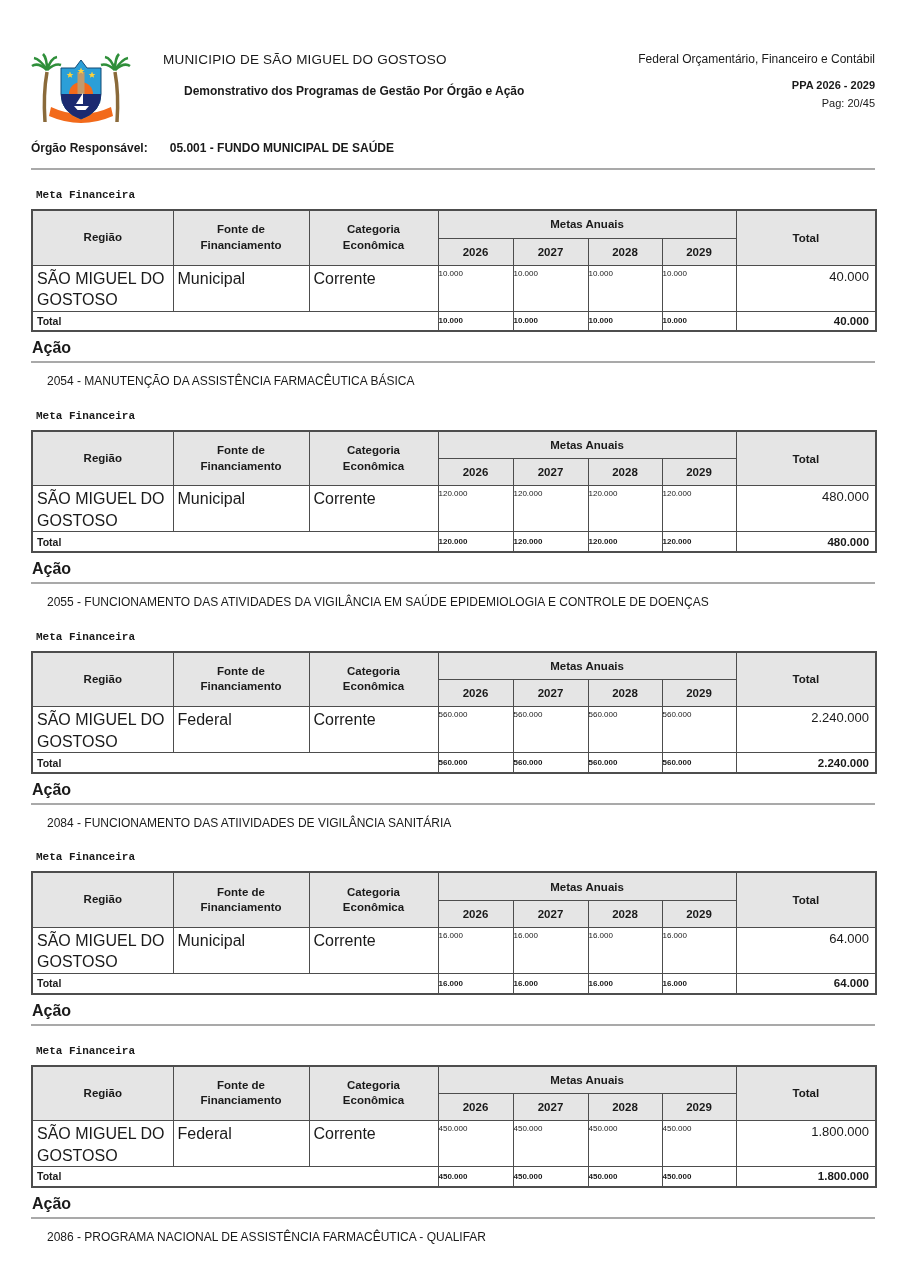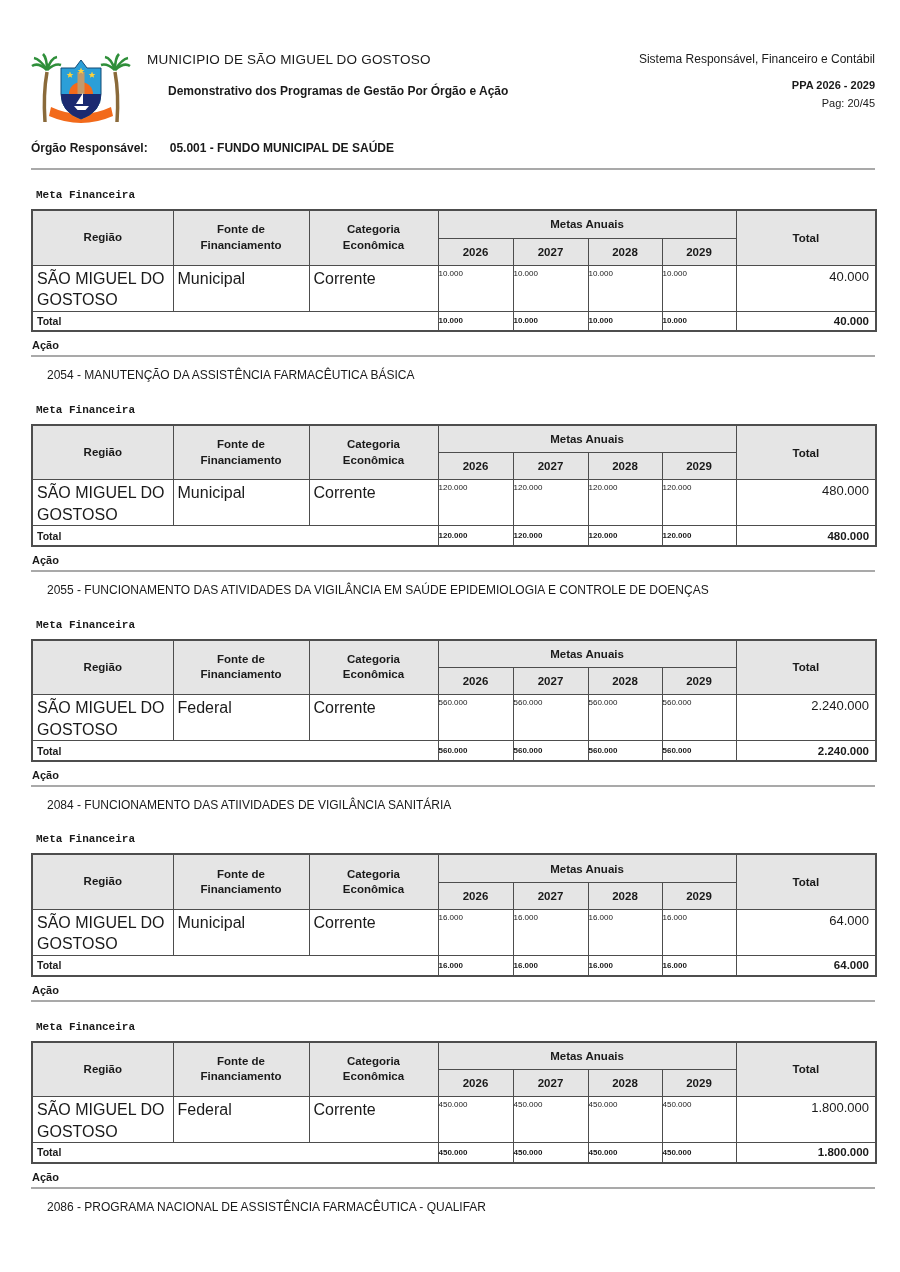--- a/index.html
+++ b/index.html
@@ -6,39 +6,39 @@
   html, body { width: 900px; background: #fff; }
   body {
     height: 1272px;
     font-family: "Liberation Sans", sans-serif;
     color: #1a1a1a;
     overflow: hidden;
   }
   .page { padding: 0 25px 0 31px; }
 
   
-  .report-header { display: flex; align-items: flex-start; padding-top: 42px; }
+  .report-header { display: flex; align-items: flex-start; padding-top: 42px; gap: 16px; }
   .logo-box { width: 100px; height: 88px; flex: 0 0 auto; }
   .header-left { margin-left: 16px; padding-top: 10px; }
   .muni-title { font-size: 13.5px; letter-spacing: 0.2px; }
   .report-title { font-size: 12px; font-weight: bold; margin-top: 17px; padding-left: 21px; }
   .header-right { margin-left: auto; text-align: right; padding-top: 10px; }
   .system-name { font-size: 12px; }
   .ppa-period { font-size: 11px; font-weight: bold; margin-top: 13px; }
   .page-indicator { font-size: 11px; margin-top: 6px; }
 
   
   .organ-row { margin-top: 11px; font-size: 12px; font-weight: bold; }
   .organ-label { margin-right: 22px; }
   .rule { border: none; height: 2px; background: #a9a9a9; }
   .rule-main { margin-top: 13px; }
 
   
   .mf-label { font-size: 11px; font-weight: bold; margin: 19px 0 0 5px; font-family: Liberation Mono, monospace; }
-  .acao-label { font-size: 11px; font-weight: bold; margin: 7px 0 0 1px; }
+  .acao-label { font-size: 16px; font-weight: bold; margin: 7px 0 0 1px; }
   .rule-acao { margin-top: 4px; }
   .acao-title { font-size: 12px; margin: 9px 0 0 16px; max-width: 730px; line-height: 1.55; }
 
   
   table.mf-table {
     width: 844px; margin-top: 8px;
     border-collapse: collapse; table-layout: fixed;
     border: 2px solid #4d4d4d;
   }
   .mf-table th, .mf-table td { border: 1px solid #4d4d4d; }
@@ -107,21 +107,21 @@
         <use href="#st" x="39" y="33"></use>
           <use href="#st" x="50" y="29"></use>
           <use href="#st" x="61" y="33"></use>
       </svg>
     </div>
     <div class="header-left">
       <div class="muni-title">MUNICIPIO DE SÃO MIGUEL DO GOSTOSO</div>
       <div class="report-title">Demonstrativo dos Programas de Gestão Por Órgão e Ação</div>
     </div>
     <div class="header-right">
-      <div class="system-name">Sistema Responsável, Financeiro e Contábil</div>
+      <div class="system-name">Federal Orçamentário, Financeiro e Contábil</div>
       <div class="ppa-period">PPA 2026 - 2029</div>
       <div class="page-indicator">Pag: 20/45</div>
     </div>
   </header>
 
   <div class="organ-row">
     <span class="organ-label">Órgão Responsável:</span><span class="organ-value">05.001 - FUNDO MUNICIPAL DE SAÚDE</span>
   </div>
   <hr class="rule rule-main">
 

